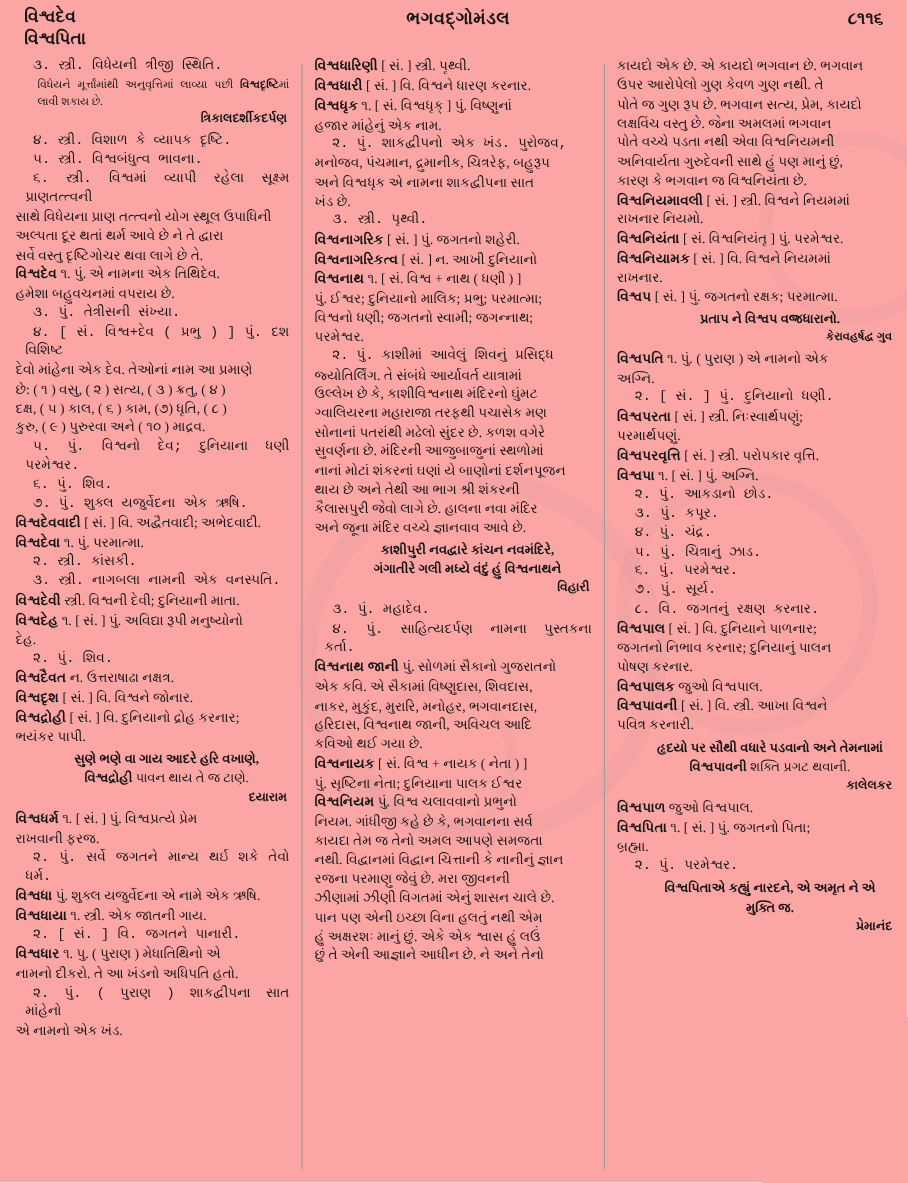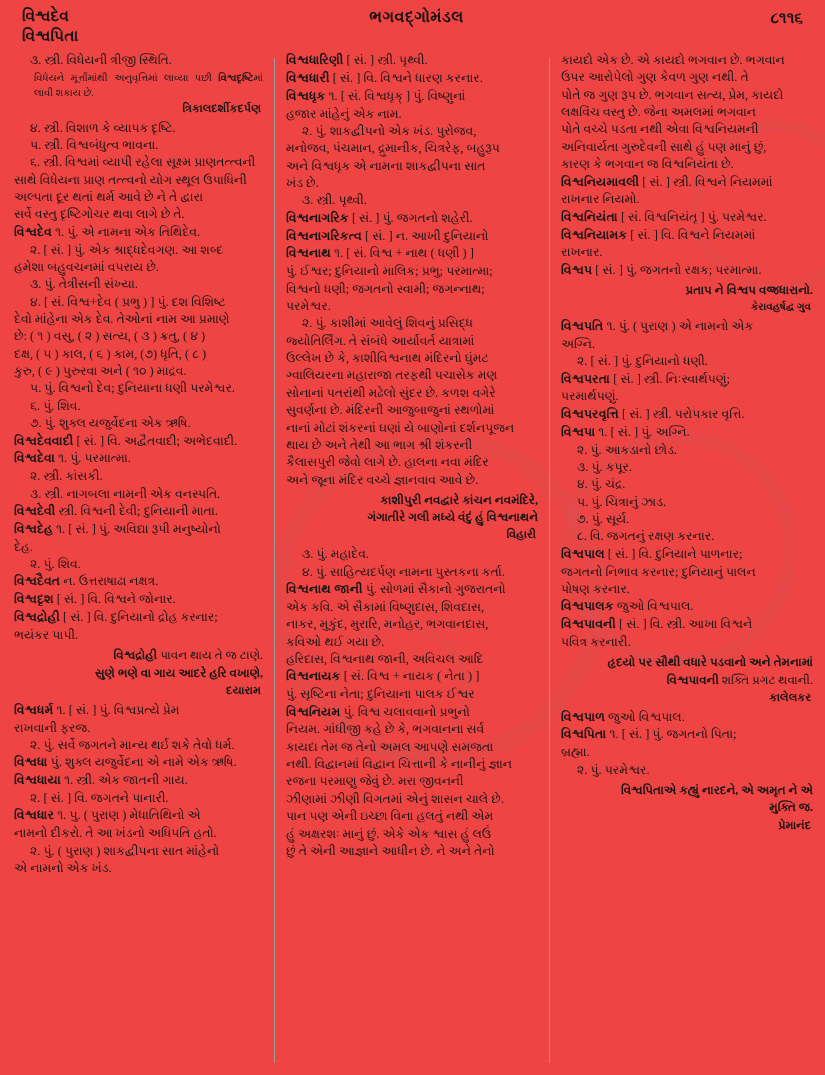--- a/index.html
+++ b/index.html
@@ -4,21 +4,21 @@
 <style>
   html, body {
     margin: 0;
     padding: 0;
     background: #ffffff;
   }
   #page {
     position: relative;
     width: 825px;
     height: 1075px;
-    background: #ef4444;
+    background: #fca5a5;
     overflow: hidden;
     font-family: "Liberation Serif", "DejaVu Serif", serif;
     color: #141414;
   }
 
   
   .wm {
     position: absolute;
     border-radius: 50%;
     border: 18px solid rgba(120,130,150,0.055);
@@ -91,39 +91,40 @@
     margin: 0 0 0.5px 0;
     text-indent: -9px;
     padding-left: 9px;
     text-align: justify;
   }
   .sense {
     margin: 0;
     text-indent: 7px;
     padding-left: 9px;
     text-align: justify;
+    font-family: Liberation Mono, monospace;
   }
   .cont {
     margin: 0;
     padding-left: 0;
     text-align: justify;
   }
   .hw {
     font-weight: bold;
     letter-spacing: 0.15px;
   }
 
   
   .quote {
     margin: 3px 0 1px 0;
     padding-left: 26px;
     font-weight: bold;
     font-size: 11.9px;
     line-height: 1.45;
-    text-align: right;
+    text-align: center;
   }
   .quote .ln { display: block; white-space: pre-wrap; }
   .attrib {
     margin: 0 0 3px 0;
     text-align: right;
     font-size: 11.3px;
     font-weight: bold;
     padding-right: 2px;
   }
   .attrib.small { font-size: 10.4px; text-align: right; }
@@ -173,21 +174,20 @@
       <p class="sense">૫. સ્ત્રી. વિશ્વબંધુત્વ ભાવના.</p>
       <p class="sense"><span>૬. સ્ત્રી. વિશ્વમાં વ્યાપી રહેલા સૂક્ષ્મ પ્રાણતત્ત્વની</span></p>
       <p class="cont">સાથે વિધેયના પ્રાણ તત્ત્વનો યોગ સ્થૂલ ઉપાધિની</p>
       <p class="cont">અલ્પતા દૂર થતાં થર્મ આવે છે ને તે દ્વારા</p>
       <p class="cont">સર્વે વસ્તુ દૃષ્ટિગોચર થવા લાગે છે તે.</p>
 
       <p class="entry">
         <span class="hw">વિશ્વદેવ</span>
         <span>૧. પું. એ નામના એક તિથિદેવ.</span>
       </p>
-      <p class="sense">૨. [ સં. ] પું. એક શ્રાદ્ધદેવગણ. આ શબ્દ</p>
       <p class="cont">હમેશા બહુવચનમાં વપરાય છે.</p>
       <p class="sense">૩. પું. તેત્રીસની સંખ્યા.</p>
       <p class="sense">૪. [ સં. વિશ્વ+દેવ ( પ્રભુ ) ] પું. દશ વિશિષ્ટ</p>
       <p class="cont">દેવો માંહેના એક દેવ. તેઓનાં નામ આ પ્રમાણે</p>
       <p class="cont">છે: ( ૧ ) વસુ, ( ૨ ) સત્ય, ( ૩ ) ક્રતુ, ( ૪ )</p>
       <p class="cont">દક્ષ, ( ૫ ) કાલ, ( ૬ ) કામ, (૭) ધૃતિ, ( ૮ )</p>
       <p class="cont">કુરુ, ( ૯ ) પુરુરવા અને ( ૧૦ ) માદ્રવ.</p>
       <p class="sense">૫. પું. વિશ્વનો દેવ; દુનિયાના ધણી પરમેશ્વર.</p>
       <p class="sense">૬. પું. શિવ.</p>
       <p class="sense">૭. પું. શુક્લ યજુર્વેદના એક ઋષિ.</p>
@@ -225,22 +225,22 @@
         <span class="hw">વિશ્વદૃશ</span>
         <span>[ સં. ] વિ. વિશ્વને જોનાર.</span>
       </p>
 
       <p class="entry">
         <span class="hw">વિશ્વદ્રોહી</span>
         <span>[ સં. ] વિ. દુનિયાનો દ્રોહ કરનાર;</span>
       </p>
       <p class="cont">ભયંકર પાપી.</p>
       <div class="quote">
+        <span class="ln">સુણે ભણે વા ગાય આદરે હરિ વખાણે,</span>
         <span class="ln"><span>વિશ્વદ્રોહી</span><span style="font-weight:normal"> પાવન થાય તે જ ટાણે.</span></span>
-        <span class="ln">સુણે ભણે વા ગાય આદરે હરિ વખાણે,</span>
       </div>
       <p class="attrib">દયારામ</p>
 
       <p class="entry">
         <span class="hw">વિશ્વધર્મ</span>
         <span>૧. [ સં. ] પું. વિશ્વપ્રત્યે પ્રેમ</span>
       </p>
       <p class="cont">રાખવાની ફરજ.</p>
       <p class="sense">૨. પું. સર્વે જગતને માન્ય થર્ઇ શકે તેવો ધર્મ.</p>
 
@@ -321,22 +321,22 @@
       <p class="attrib">વિહારી</p>
       <p class="sense">૩. પું. મહાદેવ.</p>
       <p class="sense">૪. પું. સાહિત્યદર્પણ નામના પુસ્તકના કર્તા.</p>
 
       <p class="entry">
         <span class="hw">વિશ્વનાથ જાની</span>
         <span>પું. સોળમાં સૈકાનો ગુજરાતનો</span>
       </p>
       <p class="cont">એક કવિ. એ સૈકામાં વિષ્ણુદાસ, શિવદાસ,</p>
       <p class="cont">નાકર, મુકુંદ, મુરારિ, મનોહર, ભગવાનદાસ,</p>
+      <p class="cont">હરિદાસ, વિશ્વનાથ જાની, અવિચલ આદિ</p>
       <p class="cont">કવિઓ થઈ ગયા છે.</p>
-      <p class="cont">હરિદાસ, વિશ્વનાથ જાની, અવિચલ આદિ</p>
 
       <p class="entry">
         <span class="hw">વિશ્વનાયક</span>
         <span>[ સં. વિશ્વ + નાયક ( નેતા ) ]</span>
       </p>
       <p class="cont">પું. સૃષ્ટિના નેતા; દુનિયાના પાલક ઈશ્વર</p>
 
       <p class="entry">
         <span class="hw">વિશ્વનિયમ</span>
         <span>પું. વિશ્વ ચલાવવાનો પ્રભુનો</span>
@@ -406,20 +406,21 @@
       </p>
 
       <p class="entry">
         <span class="hw">વિશ્વપા</span>
         <span>૧. [ સં. ] પું. અગ્નિ.</span>
       </p>
       <p class="sense">૨. પું. આકડાનો છોડ.</p>
       <p class="sense">૩. પું. કપૂર.</p>
       <p class="sense">૪. પું. ચંદ્ર.</p>
       <p class="sense">૫. પું. ચિત્રાનું ઝાડ.</p>
+      <p class="sense">૬. પું. પરમેશ્વર.</p>
       <p class="sense">૭. પું. સૂર્ય.</p>
       <p class="sense">૮. વિ. જગતનું રક્ષણ કરનાર.</p>
 
       <p class="entry">
         <span class="hw">વિશ્વપાલ</span>
         <span>[ સં. ] વિ. દુનિયાને પાળનાર;</span>
       </p>
       <p class="cont">જગતનો નિભાવ કરનાર; દુનિયાનું પાલન</p>
       <p class="cont">પોષણ કરનાર.</p>
 

